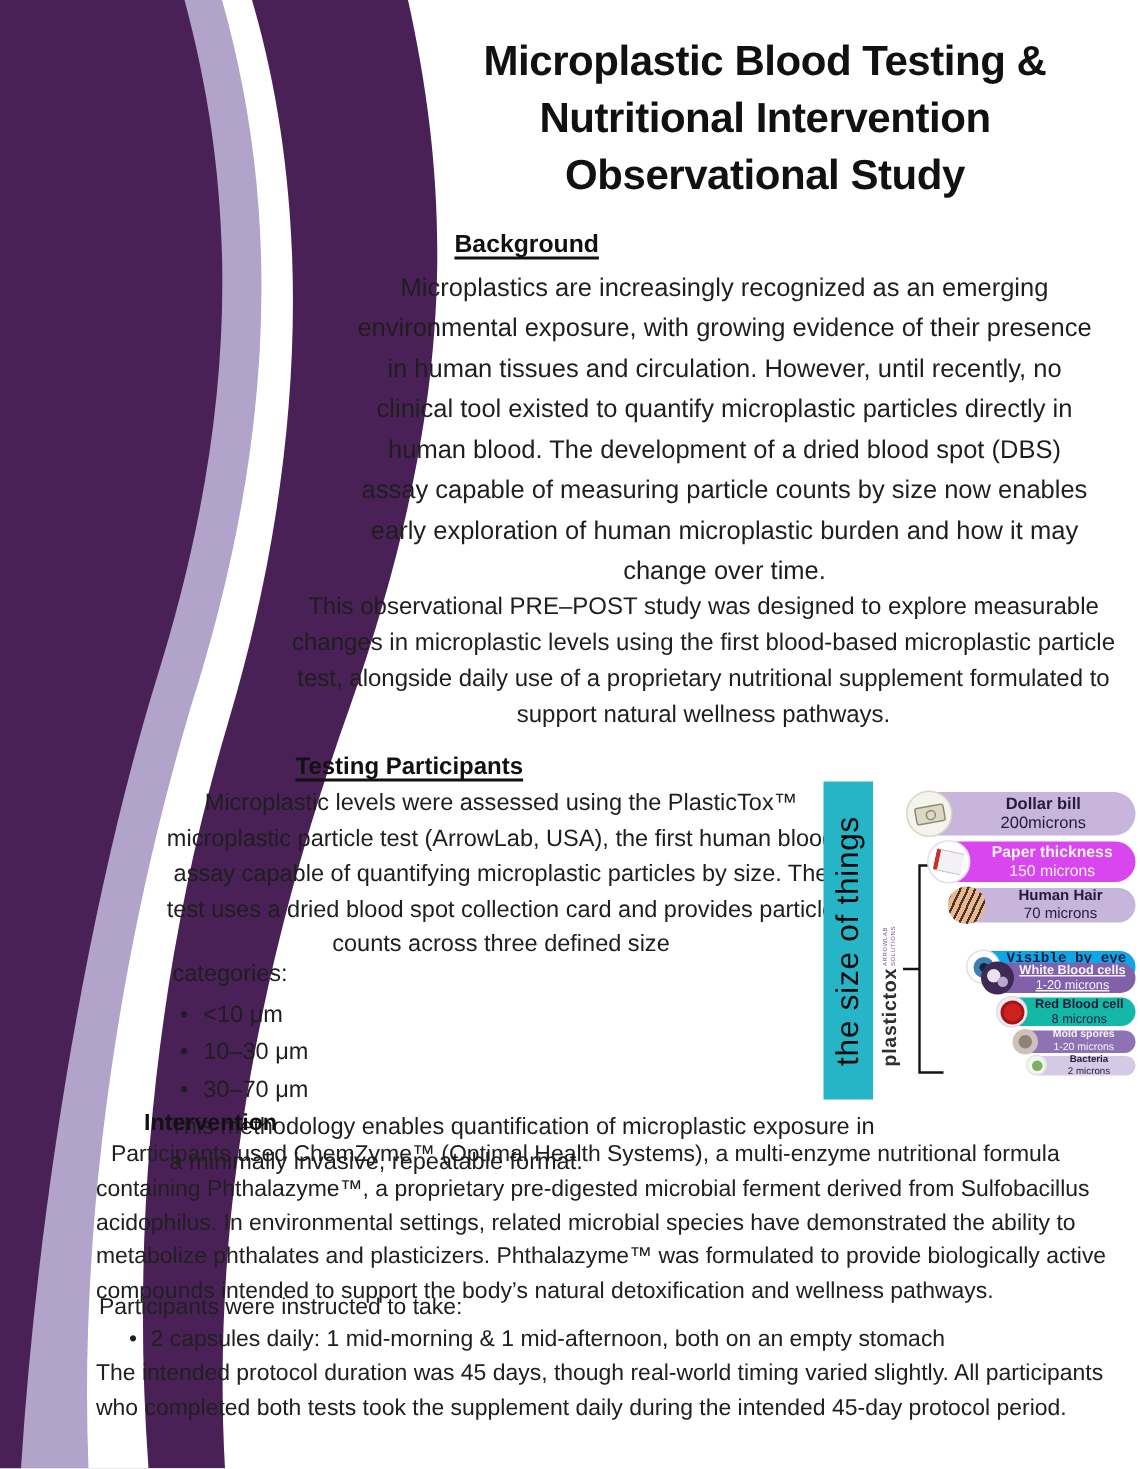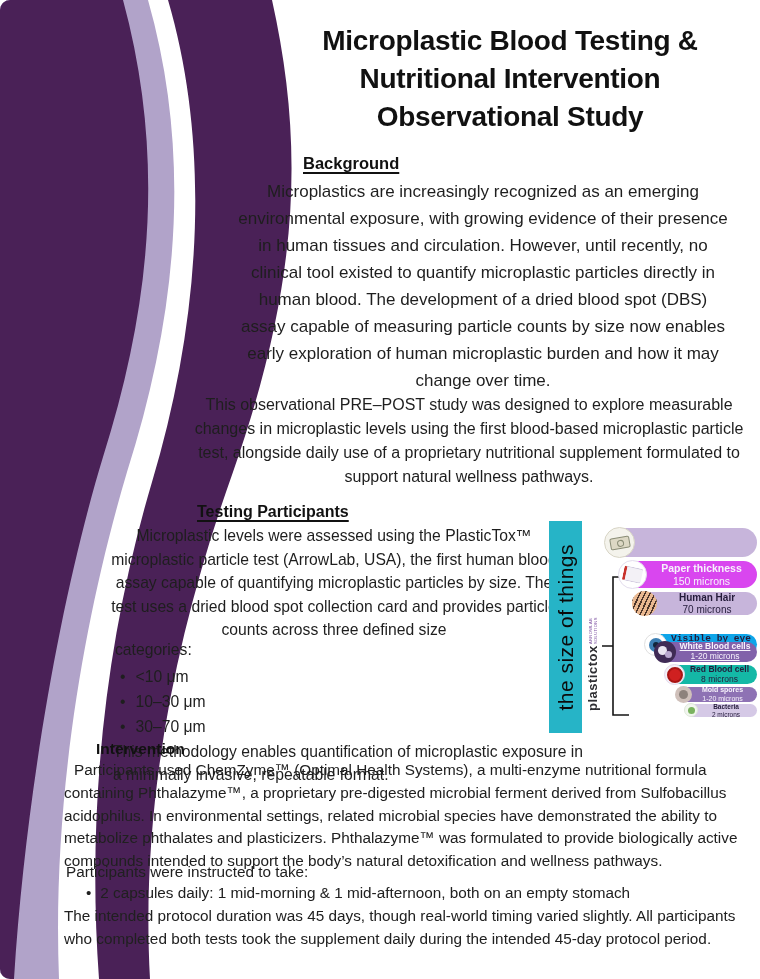--- a/index.html
+++ b/index.html
@@ -1,17 +1,17 @@
 <!DOCTYPE html>
 <html><head>
 <meta charset="utf-8">
 <style>
   html,body{margin:0;padding:0;background:#ffffff;}
   .page{position:relative;width:760px;height:979px;background:#ffffff;overflow:hidden;
-        font-family:"Liberation Sans",sans-serif;color:#1d1d1f;border-radius:10px;}
+        font-family:"Liberation Sans",sans-serif;color:#1d1d1f;}
   .abs{position:absolute;}
   svg.deco{position:absolute;left:0;top:0;}
 
   
   .title{left:280px;top:22px;width:460px;text-align:center;
          font-size:28px;line-height:38px;font-weight:bold;color:#111;letter-spacing:-0.3px;}
   .h-underline{font-weight:bold;text-decoration:underline;text-decoration-thickness:1.5px;text-underline-offset:3px;}
   .bg-head{left:303px;top:154px;font-size:16.5px;color:#111;}
   .bg-para{left:235px;top:178px;width:496px;text-align:center;font-size:17px;line-height:27px;color:#1e1e1e;}
   .bg-para2{left:183px;top:393px;width:572px;text-align:center;font-size:16px;line-height:24px;color:#1e1e1e;}
@@ -136,20 +136,24 @@
     <svg width="215" height="232" style="position:absolute;left:0;top:0;" aria-hidden="true">
       <path d="M84,64 L68,64 L68,202 L84,202 M68,133 L57,133" stroke="#141414" stroke-width="1.6" fill="none"></path>
     </svg>
 
     <div class="pill p1">
       <span class="icirc i1">
           <span class="bill">
             <i></i>
           </span>
         </span>
+      <span class="ptxt dark-txt">
+        <span class="pname">Dollar bill</span><br>
+        <span>200microns</span>
+      </span>
     </div>
     <div class="pill p2">
       <span class="icirc i2">
           <span class="pgs"></span>
         </span>
       <span class="ptxt lite-txt">
         <span class="pname">Paper thickness</span><br>
         <span>150 microns</span>
       </span>
     </div>

